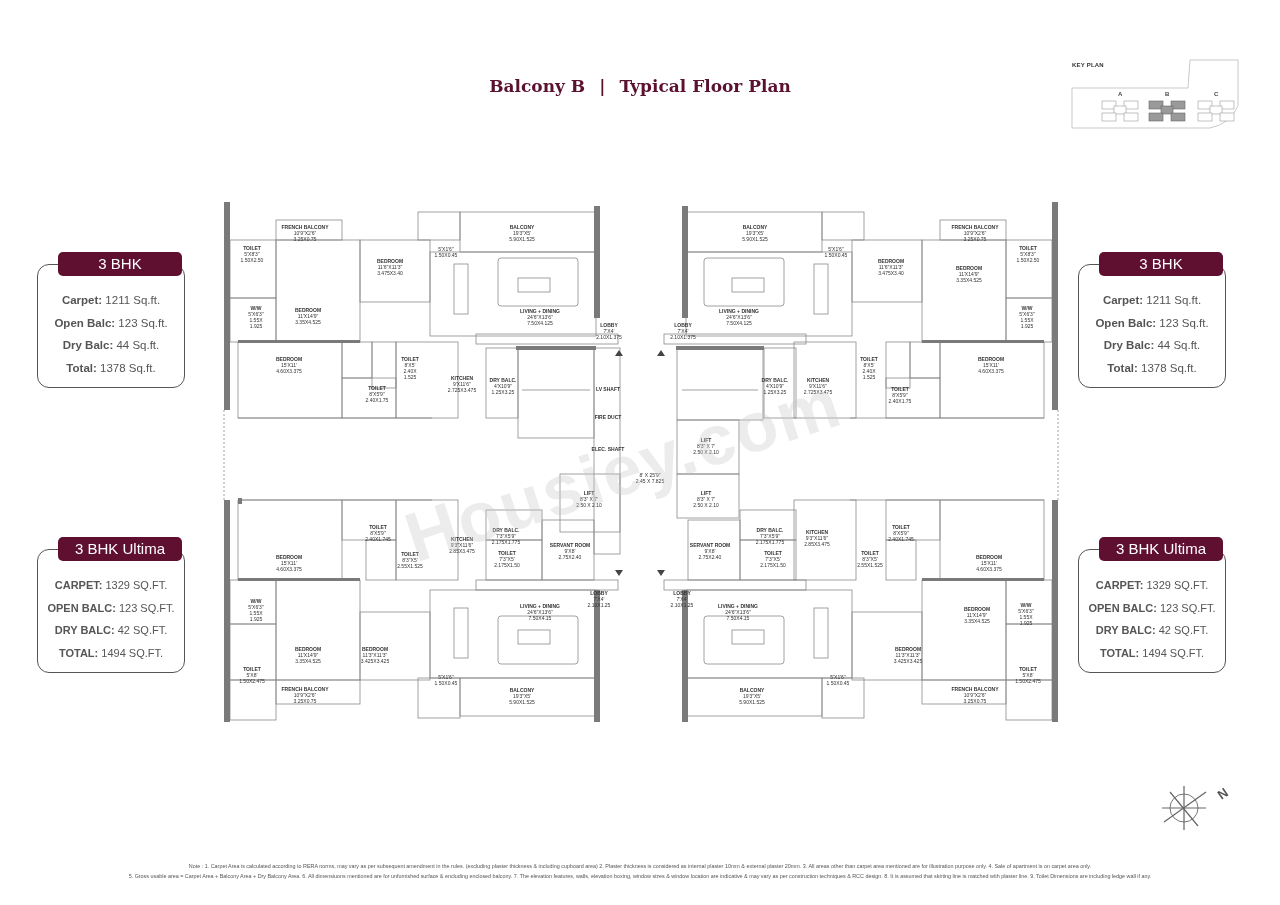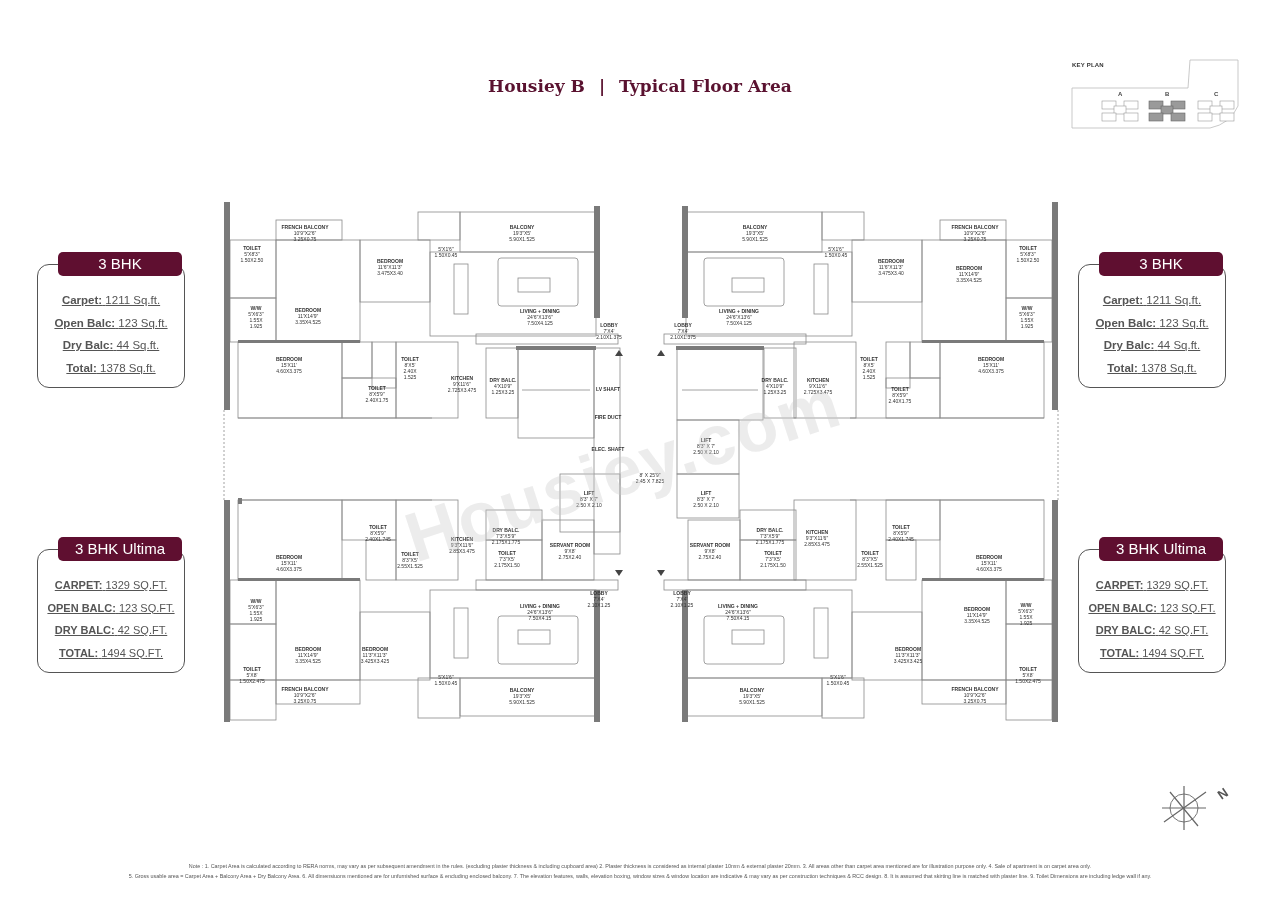--- a/index.html
+++ b/index.html
@@ -20,21 +20,21 @@
   .kp-block { position: absolute; font-size: 6px; font-weight: bold; color: #444; }
 
   
   .card { position: absolute; width: 148px; height: 124px; border: 1.5px solid #555; border-radius: 12px; background: #fff; }
   .card .badge {
     position: absolute; left: 20px; top: -13px; height: 24px; padding: 0 12px;
     min-width: 124px; background: #5f0f30; color: #fff; border-radius: 5px;
     font-size: 15px; line-height: 24px; text-align: center; font-weight: normal;
   }
   .card .lines { position: absolute; left: 0; right: 0; top: 24px; text-align: center; }
-  .card .line { font-size: 11.5px; color: #555; height: 22.5px; line-height: 22.5px; white-space: nowrap; text-decoration: underline; }
+  .card .line { font-size: 11.5px; color: #555; height: 22.5px; line-height: 22.5px; white-space: nowrap; }
   .card .line b { font-weight: bold; color: #555; }
   .card.upper .line { text-transform: uppercase; font-size: 11px; }
 
   
   .plan { position: absolute; left: 222px; top: 200px; width: 838px; height: 525px; }
   .plan svg { position: absolute; left: 0; top: 0; }
   .room-label {
     position: absolute; font-size: 5px; line-height: 6px; text-align: center; color: #333;
     white-space: nowrap; transform: translateX(-50%);
   }
@@ -47,21 +47,21 @@
 
   .compass { position: absolute; left: 1158px; top: 778px; width: 80px; height: 60px; }
   .compass .n-label { position: absolute; left: 60px; top: 8px; font-size: 13px; font-weight: bold; color: #555; transform: rotate(-35deg); }
 
   .notes { position: absolute; left: 0; top: 861px; width: 1280px; text-align: center; font-size: 5.4px; color: #555; line-height: 10px; }
 </style>
 </head>
 <body>
 
 <div class="title">
-  <span>Housiey B</span><span class="sep">|</span><span>Typical Floor Area</span>
+  <span>Balcony B</span><span class="sep">|</span><span>Typical Floor Plan</span>
 </div>
 
 <div class="keyplan">
   <svg width="172" height="72">
     <path d="M2 30 L118 30 L120 2 L168 2 L168 48 Q160 66 140 70 L2 70 Z" fill="none" stroke="#bbb" stroke-width="0.8"></path>
 
     <g fill="#fff" stroke="#999" stroke-width="0.6">
       <rect x="32" y="43" width="14" height="8"></rect>
         <rect x="54" y="43" width="14" height="8"></rect>
         <rect x="44" y="48" width="12" height="8"></rect>

